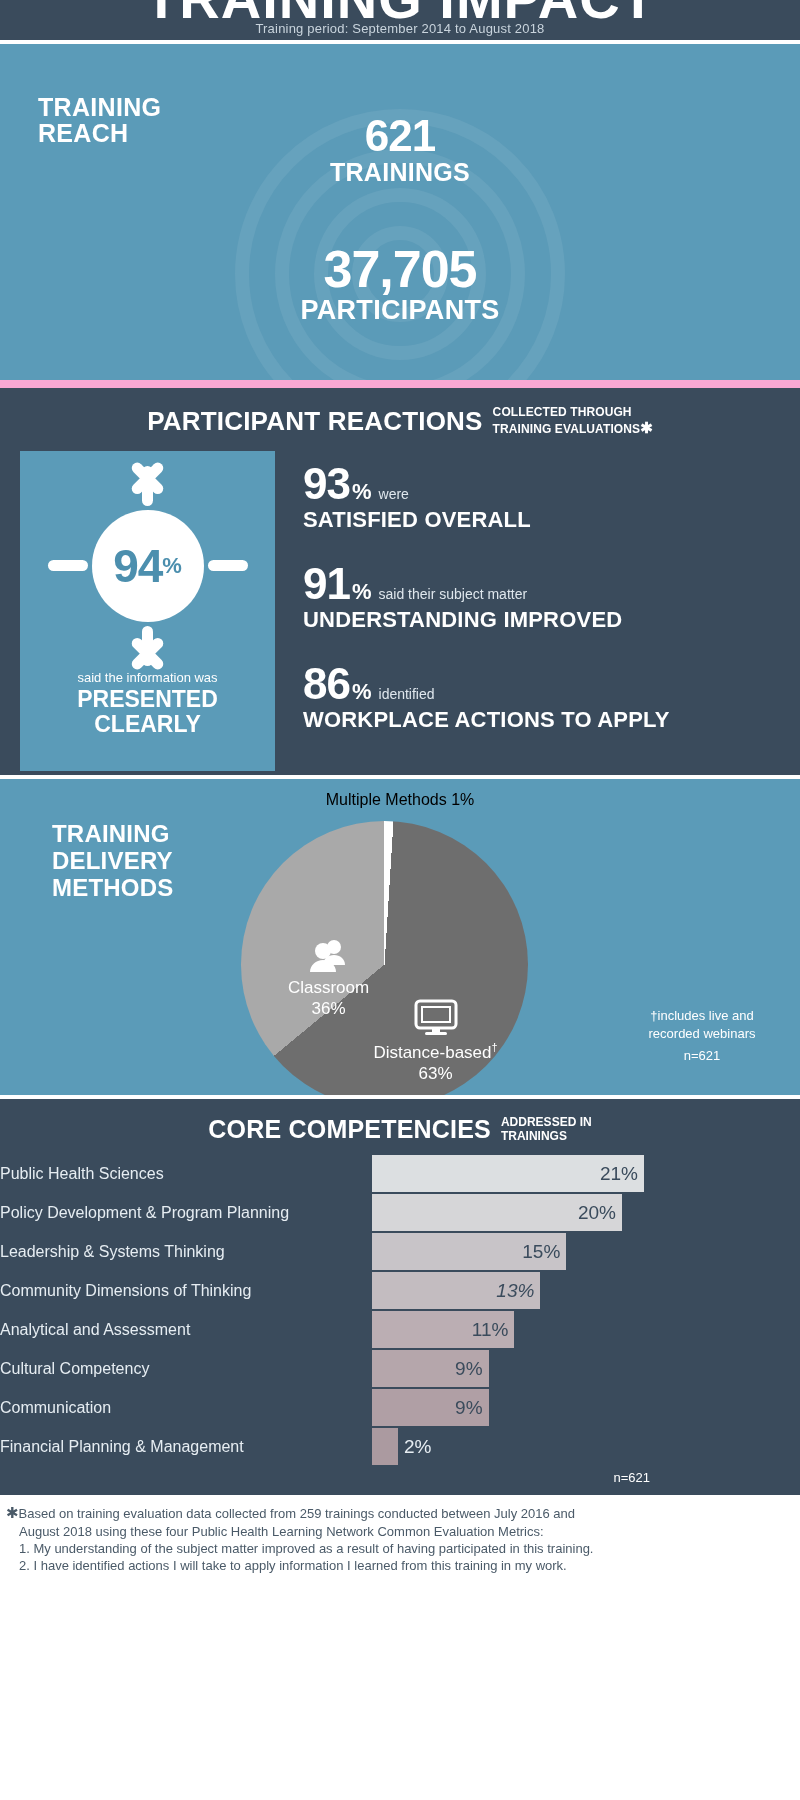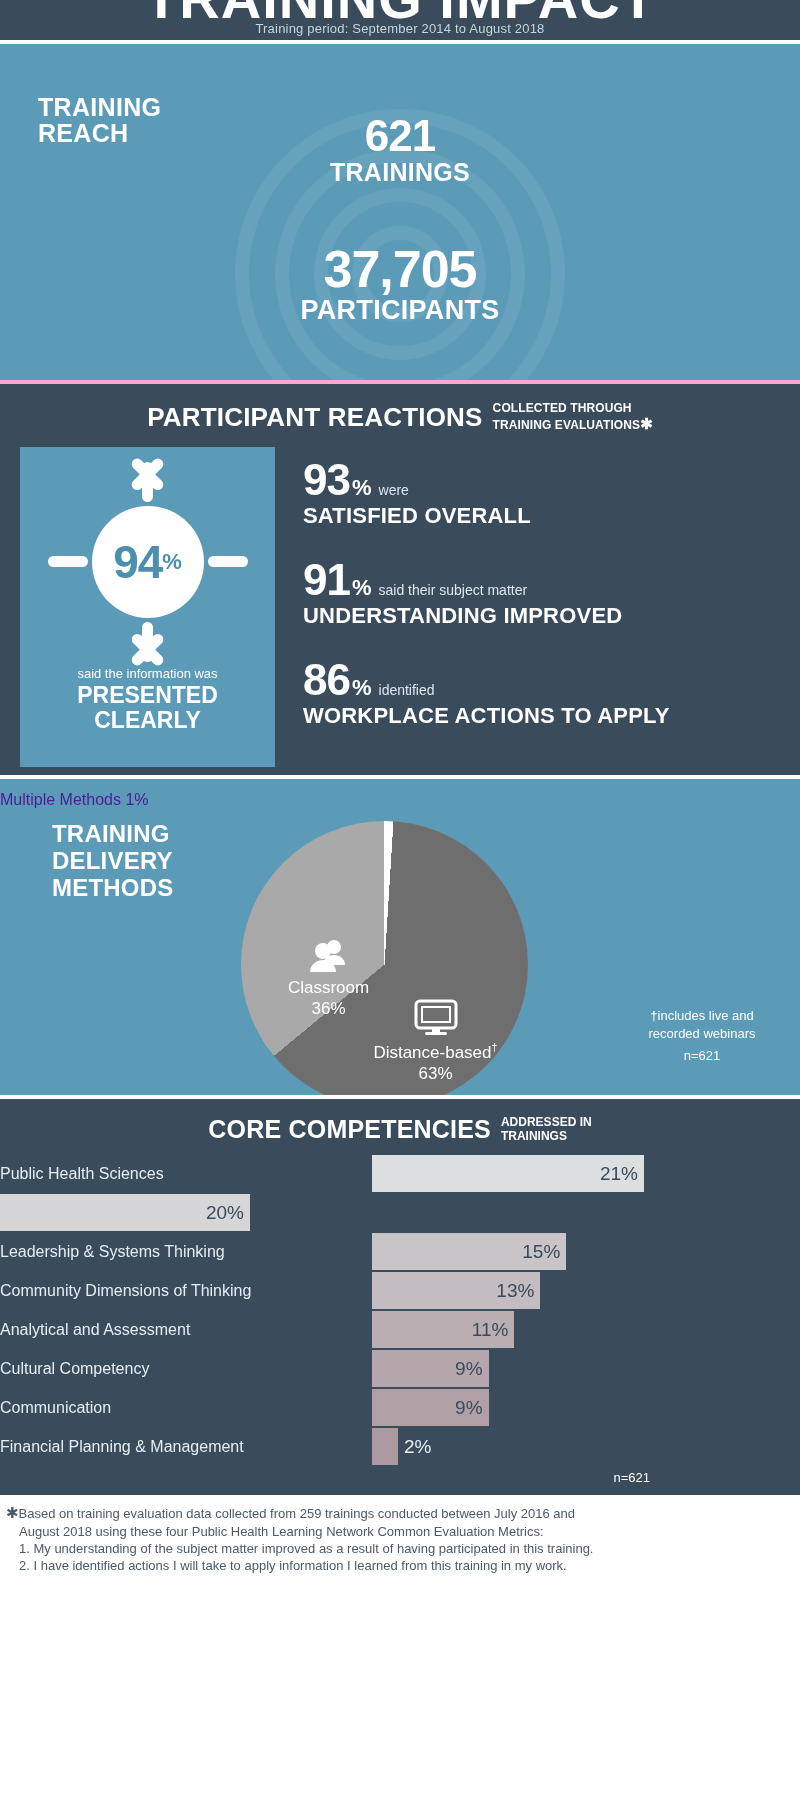--- a/index.html
+++ b/index.html
@@ -56,21 +56,21 @@
   .stat2 { margin-top:22px; }
   .stat2 .num { font-size:52px; }
   .stat2 .cap { font-size:27px; }
   .stat3 { margin-top:26px; }
   .stat3 .num { font-size:58px; }
   .stat3 .cap { font-size:28px; }
 
   
   .reactions {
     background:#3a4b5c; width:100%; height:395px;
-    position:relative; border-top:4px solid #f9a8d4;
+    position:relative; border-top:8px solid #f9a8d4;
   }
   .rx-head {
     display:flex; align-items:center; justify-content:center;
     padding-top:18px; gap:10px;
   }
   .rx-title { color:#fff; font-size:26px; font-weight:bold; letter-spacing:.2px; }
   .rx-sub {
     color:#ffffff; font-size:12px; font-weight:bold; line-height:1.12;
     text-align:left; letter-spacing:.1px;
   }
@@ -110,22 +110,22 @@
   
   .delivery {
     background:#5b9bb8; width:100%; height:320px;
     position:relative; border-top:4px solid #ffffff; overflow:hidden;
   }
   .dl-label {
     position:absolute; left:52px; top:42px; color:#ffffff;
     font-size:24px; font-weight:bold; line-height:1.12; letter-spacing:.2px;
   }
   .mm-label {
-    position:absolute; left:0; right:0; top:12px; 
-    color:#4c1d95; font-size:16px;
+    position:absolute; left:0; right:0; top:12px; text-align:center;
+    color:#000000; font-size:16px;
   }
   .pie-wrap { position:absolute; left:241px; top:42px; width:287px; height:287px; }
   .pie {
     width:287px; height:287px; border-radius:50%;
     background: conic-gradient(
       #ffffff 0deg 3.6deg,
       #6e6e6e 3.6deg 230.4deg,
       #a9a9a9 230.4deg 360deg
     );
   }
@@ -332,34 +332,35 @@
     </div>
 
     <div class="bars" id="bars-container">
         <div class="bar-row">
           <div class="bar-label">Public Health Sciences</div>
           <div class="bar-track">
             <div class="bar-fill" style="width: 272px; background: rgb(220, 223, 225);">21%</div>
           </div>
         </div>
         <div class="bar-row">
+          <div class="bar-label">Policy Development &amp; Program Planning</div>
           <div class="bar-track">
             <div class="bar-fill" style="width: 250px; background: rgb(214, 214, 216);">20%</div>
           </div>
         </div>
         <div class="bar-row">
           <div class="bar-label">Leadership &amp; Systems Thinking</div>
           <div class="bar-track">
             <div class="bar-fill" style="width: 194.286px; background: rgb(200, 196, 200);">15%</div>
           </div>
         </div>
         <div class="bar-row">
           <div class="bar-label">Community Dimensions of Thinking</div>
           <div class="bar-track">
-            <div class="bar-fill" style="width: 168.381px; background: rgb(195, 188, 192);">13%</div>
+            <div class="bar-fill" style="width: 168.381px; background: rgb(195, 188, 192); font-style: italic;">13%</div>
           </div>
         </div>
         <div class="bar-row">
           <div class="bar-label">Analytical and Assessment</div>
           <div class="bar-track">
             <div class="bar-fill" style="width: 142.476px; background: rgb(187, 174, 179);">11%</div>
           </div>
         </div>
         <div class="bar-row">
           <div class="bar-label">Cultural Competency</div>

